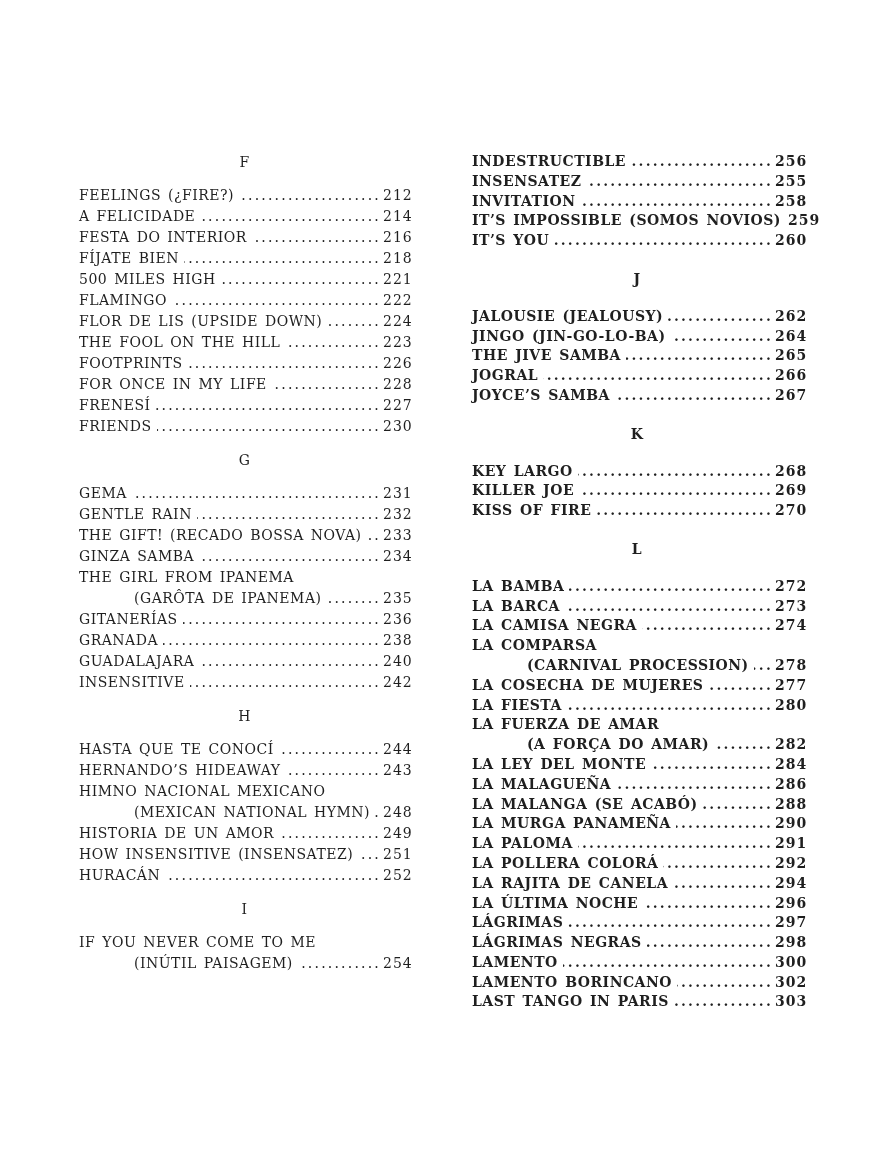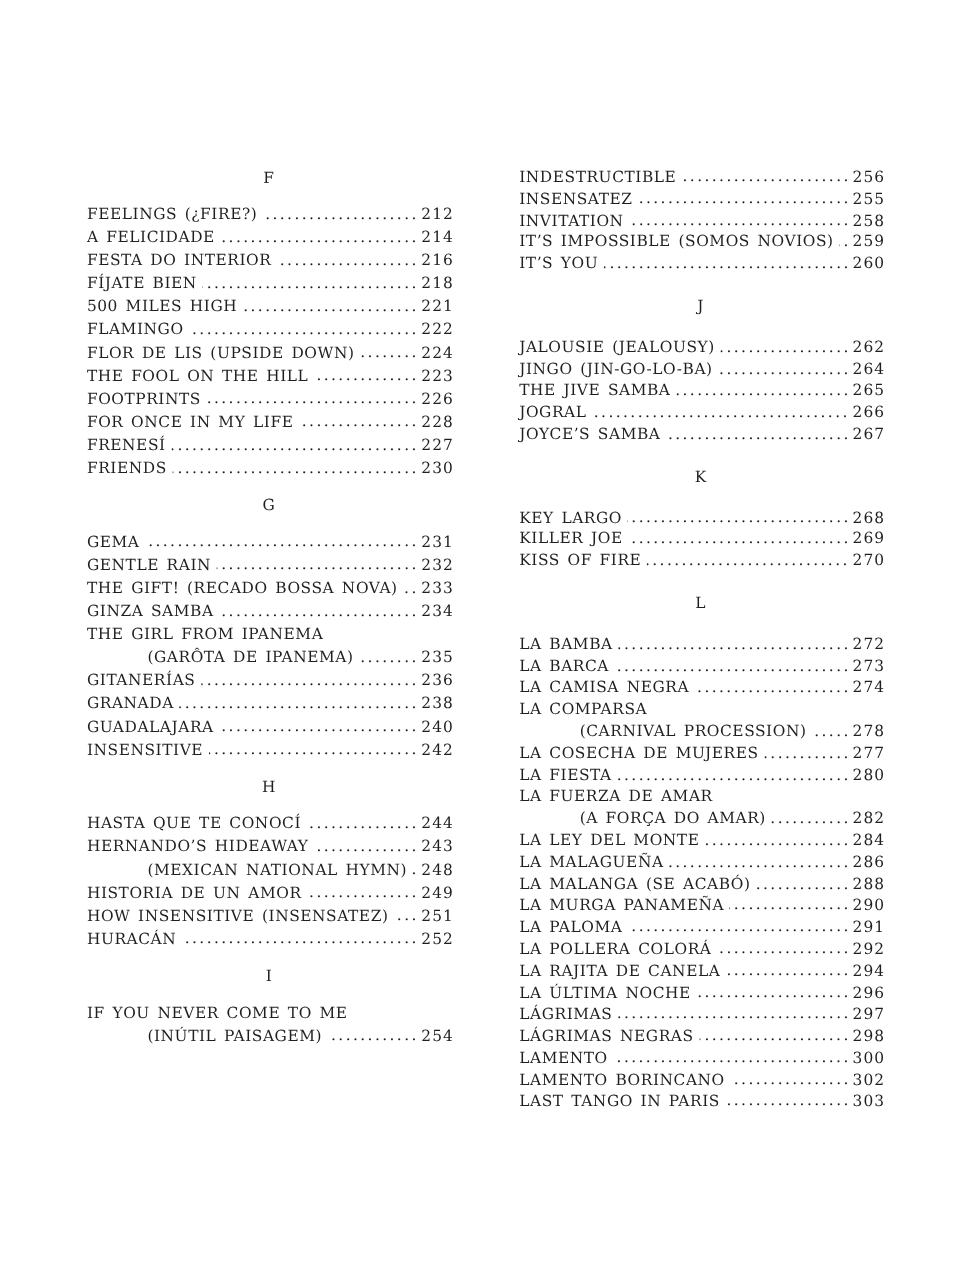--- a/index.html
+++ b/index.html
@@ -12,21 +12,21 @@
     font-size: 14px;
     letter-spacing: 0.5px;
     word-spacing: 2px;
   }
   .col { position: absolute; top: 152px; }
   .col-left  { left: 79px;  width: 331px; }
   .col-right { left: 472px; width: 330px; }
 
   .line { display: block; }
   .col-left  .line { height: 21px;   line-height: 21px; }
-  .col-right .line { height: 19.8px; line-height: 19.8px; }
+  .col-right .line { height: 19.8px; line-height: 19.8px; font-weight: bold; }
 
   .letter { text-align: center; }
   .col-left  .letter { margin: 13px 0 12px; }
   .col-right .letter { margin: 19px 0 17px; }
   .col .letter:first-child { margin-top: 0; }
 
   .row { display: flex; align-items: baseline; }
   .row .t { white-space: nowrap; }
   .row .dots {
     flex: 1 1 auto;
@@ -161,20 +161,23 @@
     <div class="row line">
       <span class="t">HASTA QUE TE CONOCÍ</span>
       <span class="dots"></span>
       <span class="pg">244</span>
     </div>
     <div class="row line">
       <span class="t">HERNANDO’S HIDEAWAY</span>
       <span class="dots"></span>
       <span class="pg">243</span>
     </div>
+    <div class="row line">
+      <span class="t">HIMNO NACIONAL MEXICANO</span>
+    </div>
     <div class="row line cont">
       <span class="t">(MEXICAN NATIONAL HYMN)</span>
       <span class="dots"></span>
       <span class="pg">248</span>
     </div>
     <div class="row line">
       <span class="t">HISTORIA DE UN AMOR</span>
       <span class="dots"></span>
       <span class="pg">249</span>
     </div>

